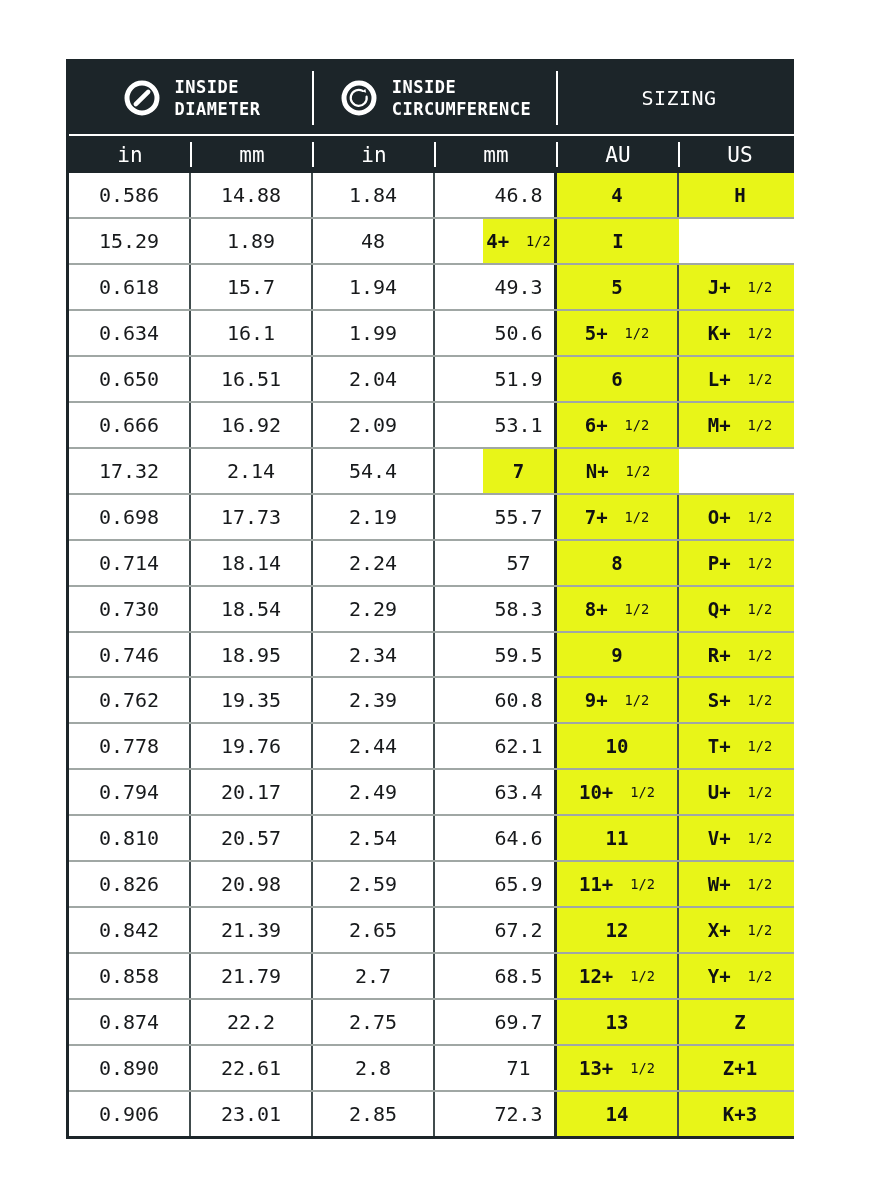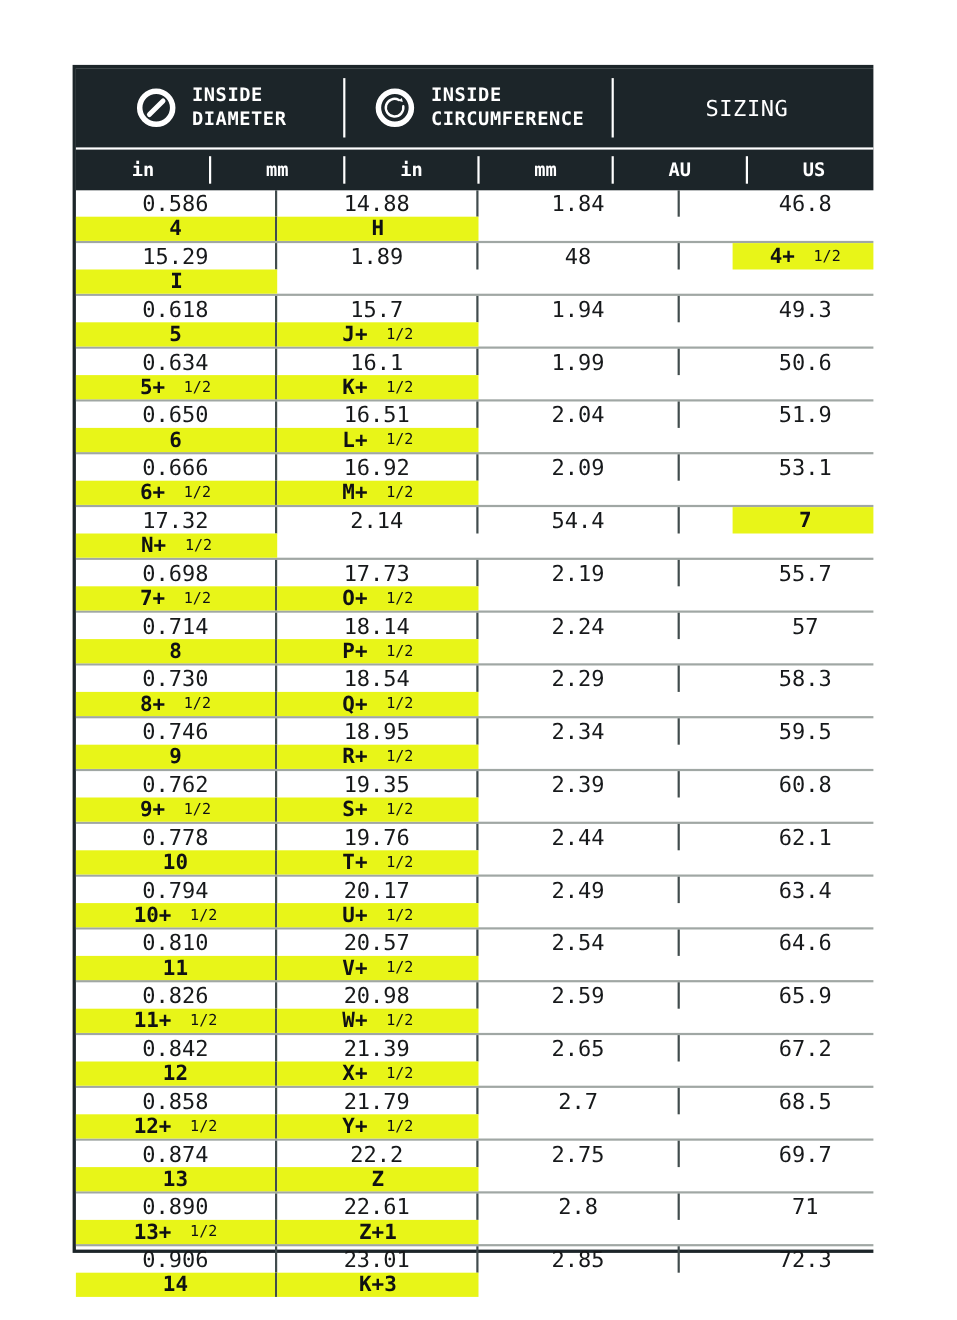--- a/index.html
+++ b/index.html
@@ -28,27 +28,27 @@
     width:2px; background:#ffffff; }
   .group-label{ font-weight:bold; font-size:17px; line-height:1.3; letter-spacing:0.5px; text-align:left; }
   .group-label .line{ display:block; }
   .group-label-single{ font-weight:normal; font-size:20px; letter-spacing:0.5px; }
   .icon{ display:flex; align-items:center; }
 
   .header-hr{ height:2px; background:#ffffff; }
 
   .subheader-row{ height:37px; display:grid; grid-template-columns:repeat(6,1fr); }
   .subheader-cell{ position:relative; display:flex; align-items:center; justify-content:center;
-    color:var(--header-text); font-weight:bold; font-size:17px; height:100%; }
+    color:var(--header-text); font-weight:normal; font-size:21px; height:100%; }
   .subheader-cell + .subheader-cell::before{ content:""; position:absolute; left:-1px; top:6px; bottom:6px;
     width:2px; background:#ffffff; }
 
   
   .tbody{ flex:1 1 auto; display:flex; flex-direction:column; }
-  .row{ flex:1; display:grid; grid-template-columns:repeat(4,1fr);
+  .row{ flex:1; display:grid; grid-template-columns:repeat(6,1fr);
     border-bottom:2px solid var(--h-line); }
   .row:last-child{ border-bottom:none; }
   .cell{ display:flex; align-items:center; justify-content:center;
     font-size:20px; color:var(--body-text); }
   .cell:not(:last-child){ border-right:2px solid var(--v-line); }
   .cell:nth-child(4){ border-right:3px solid var(--header-bg);margin-left:48px; }
   .cell.size-cell{ background:var(--yellow); font-weight:bold; font-size:19px; color:#101113; }
   .frac{ font-size:0.72em; font-weight:normal; padding-left:1px;margin-left:16px; }
 </style>
 </head>

